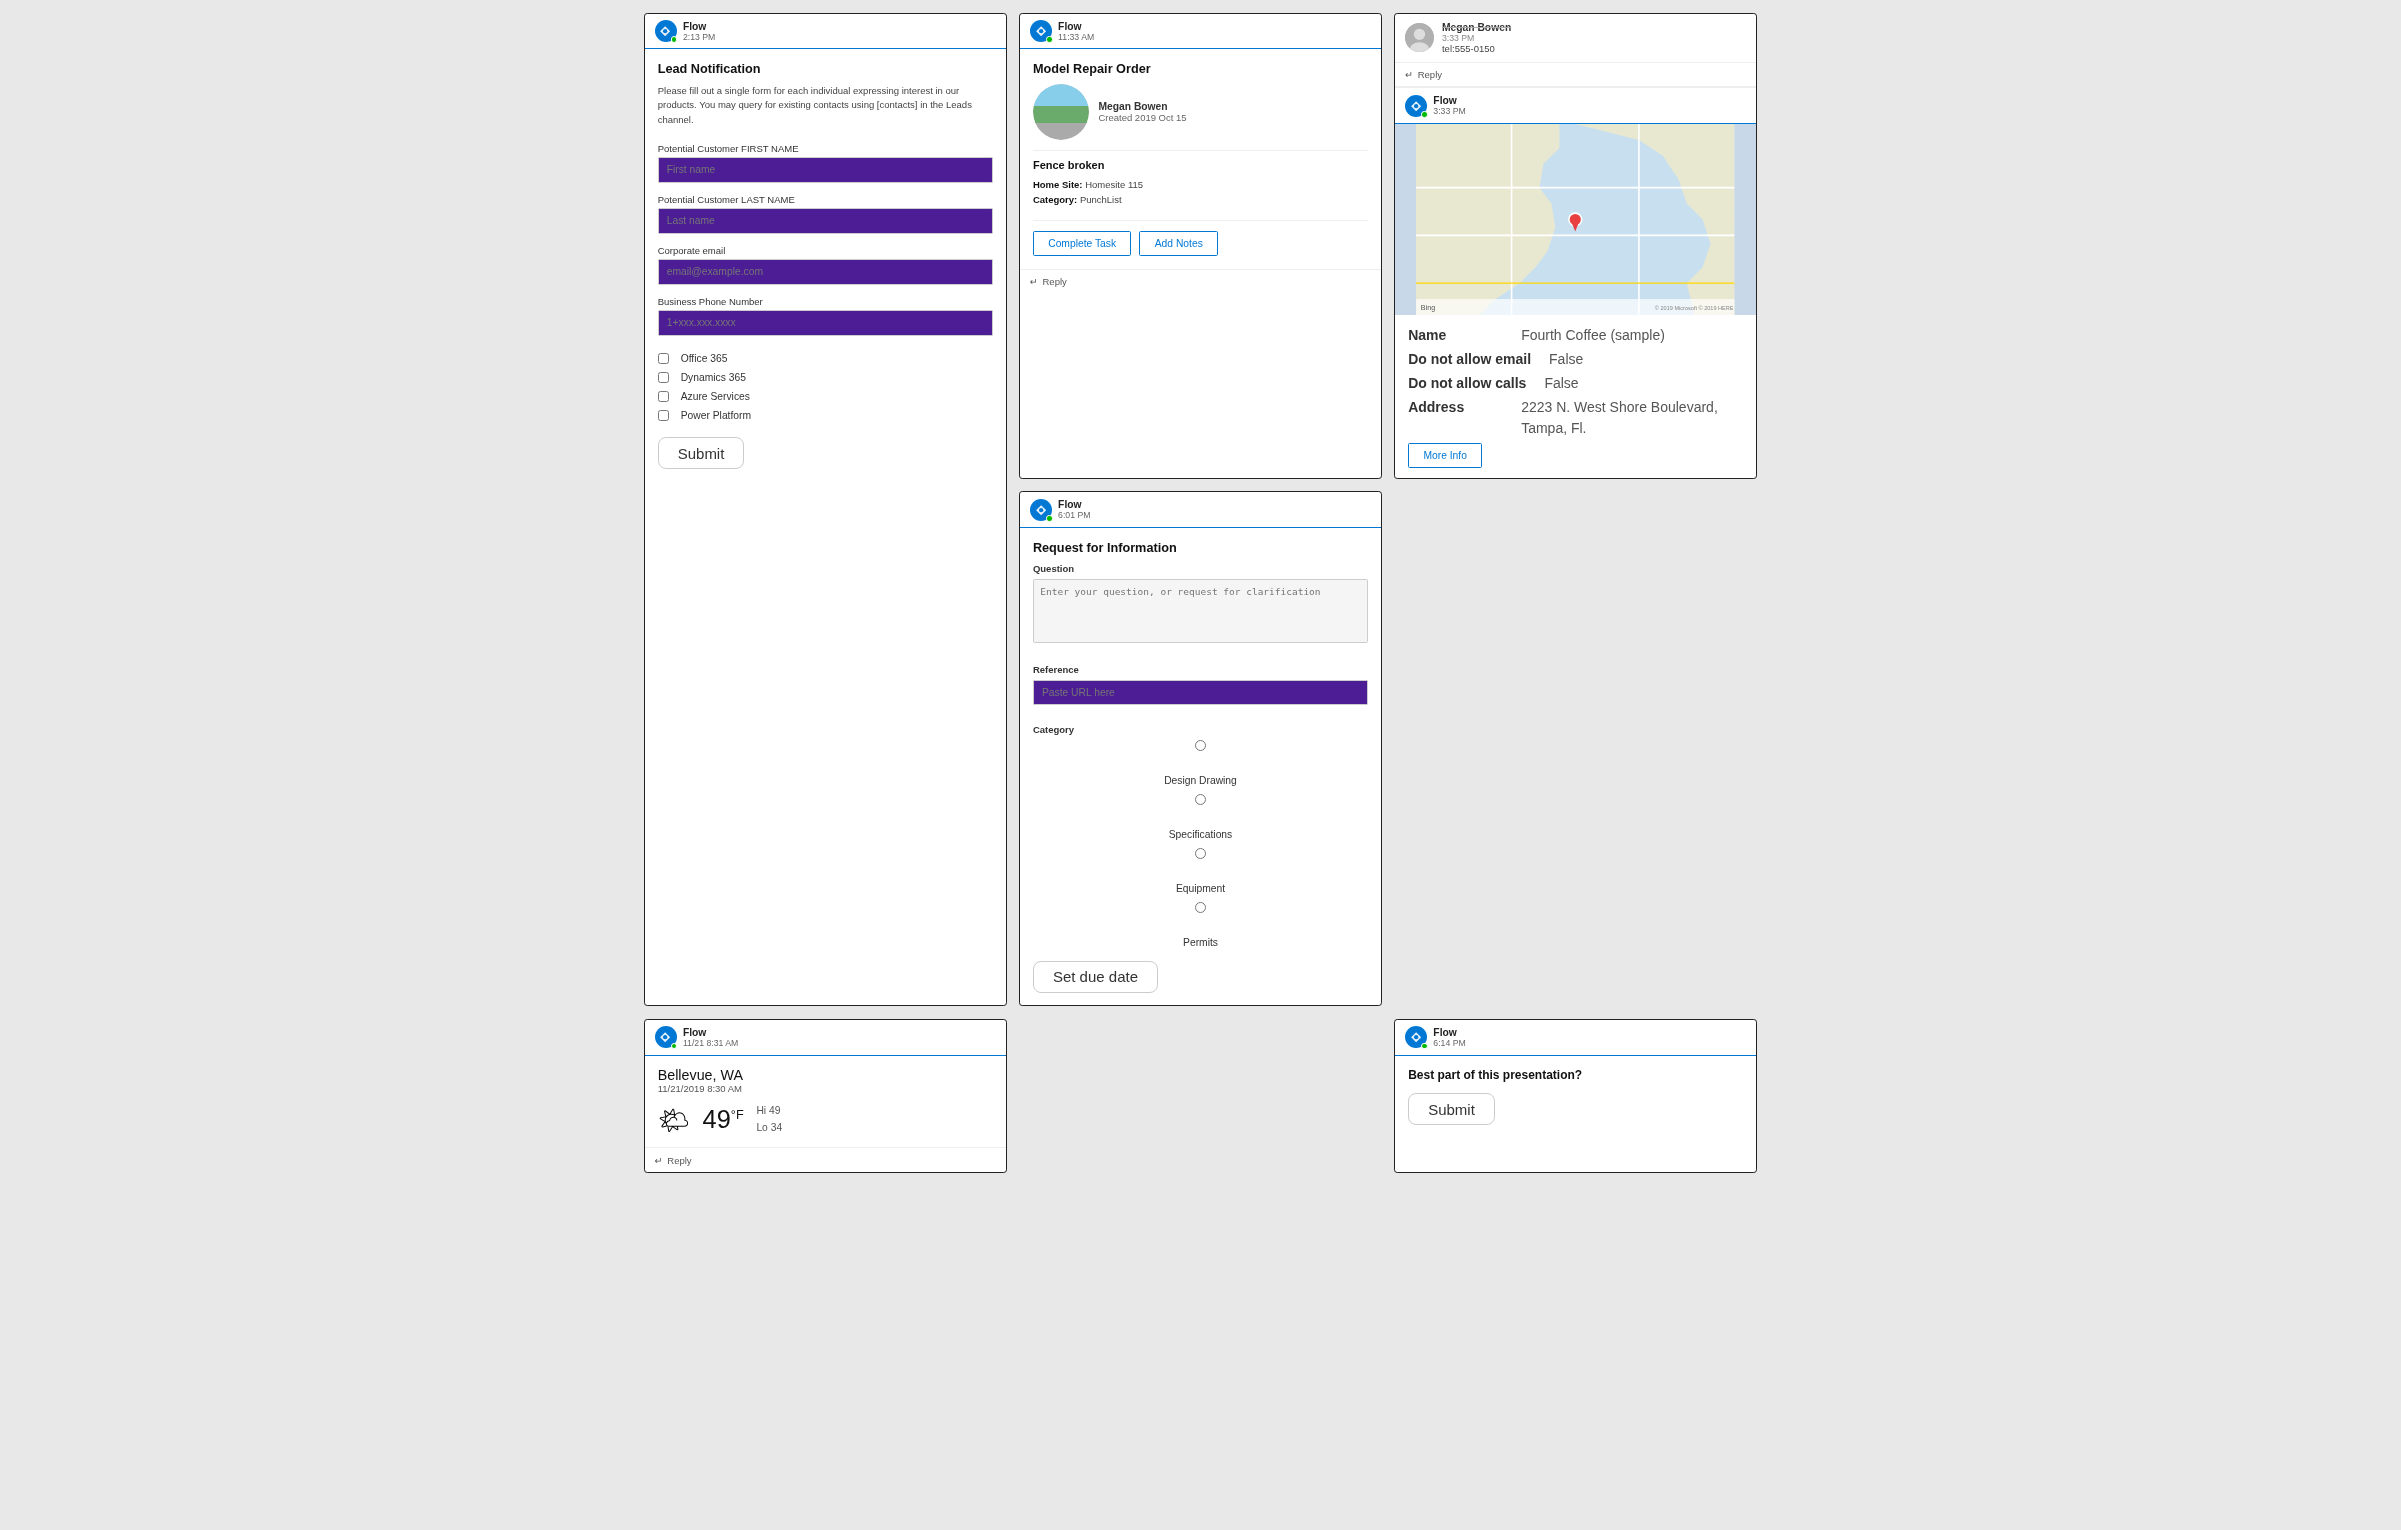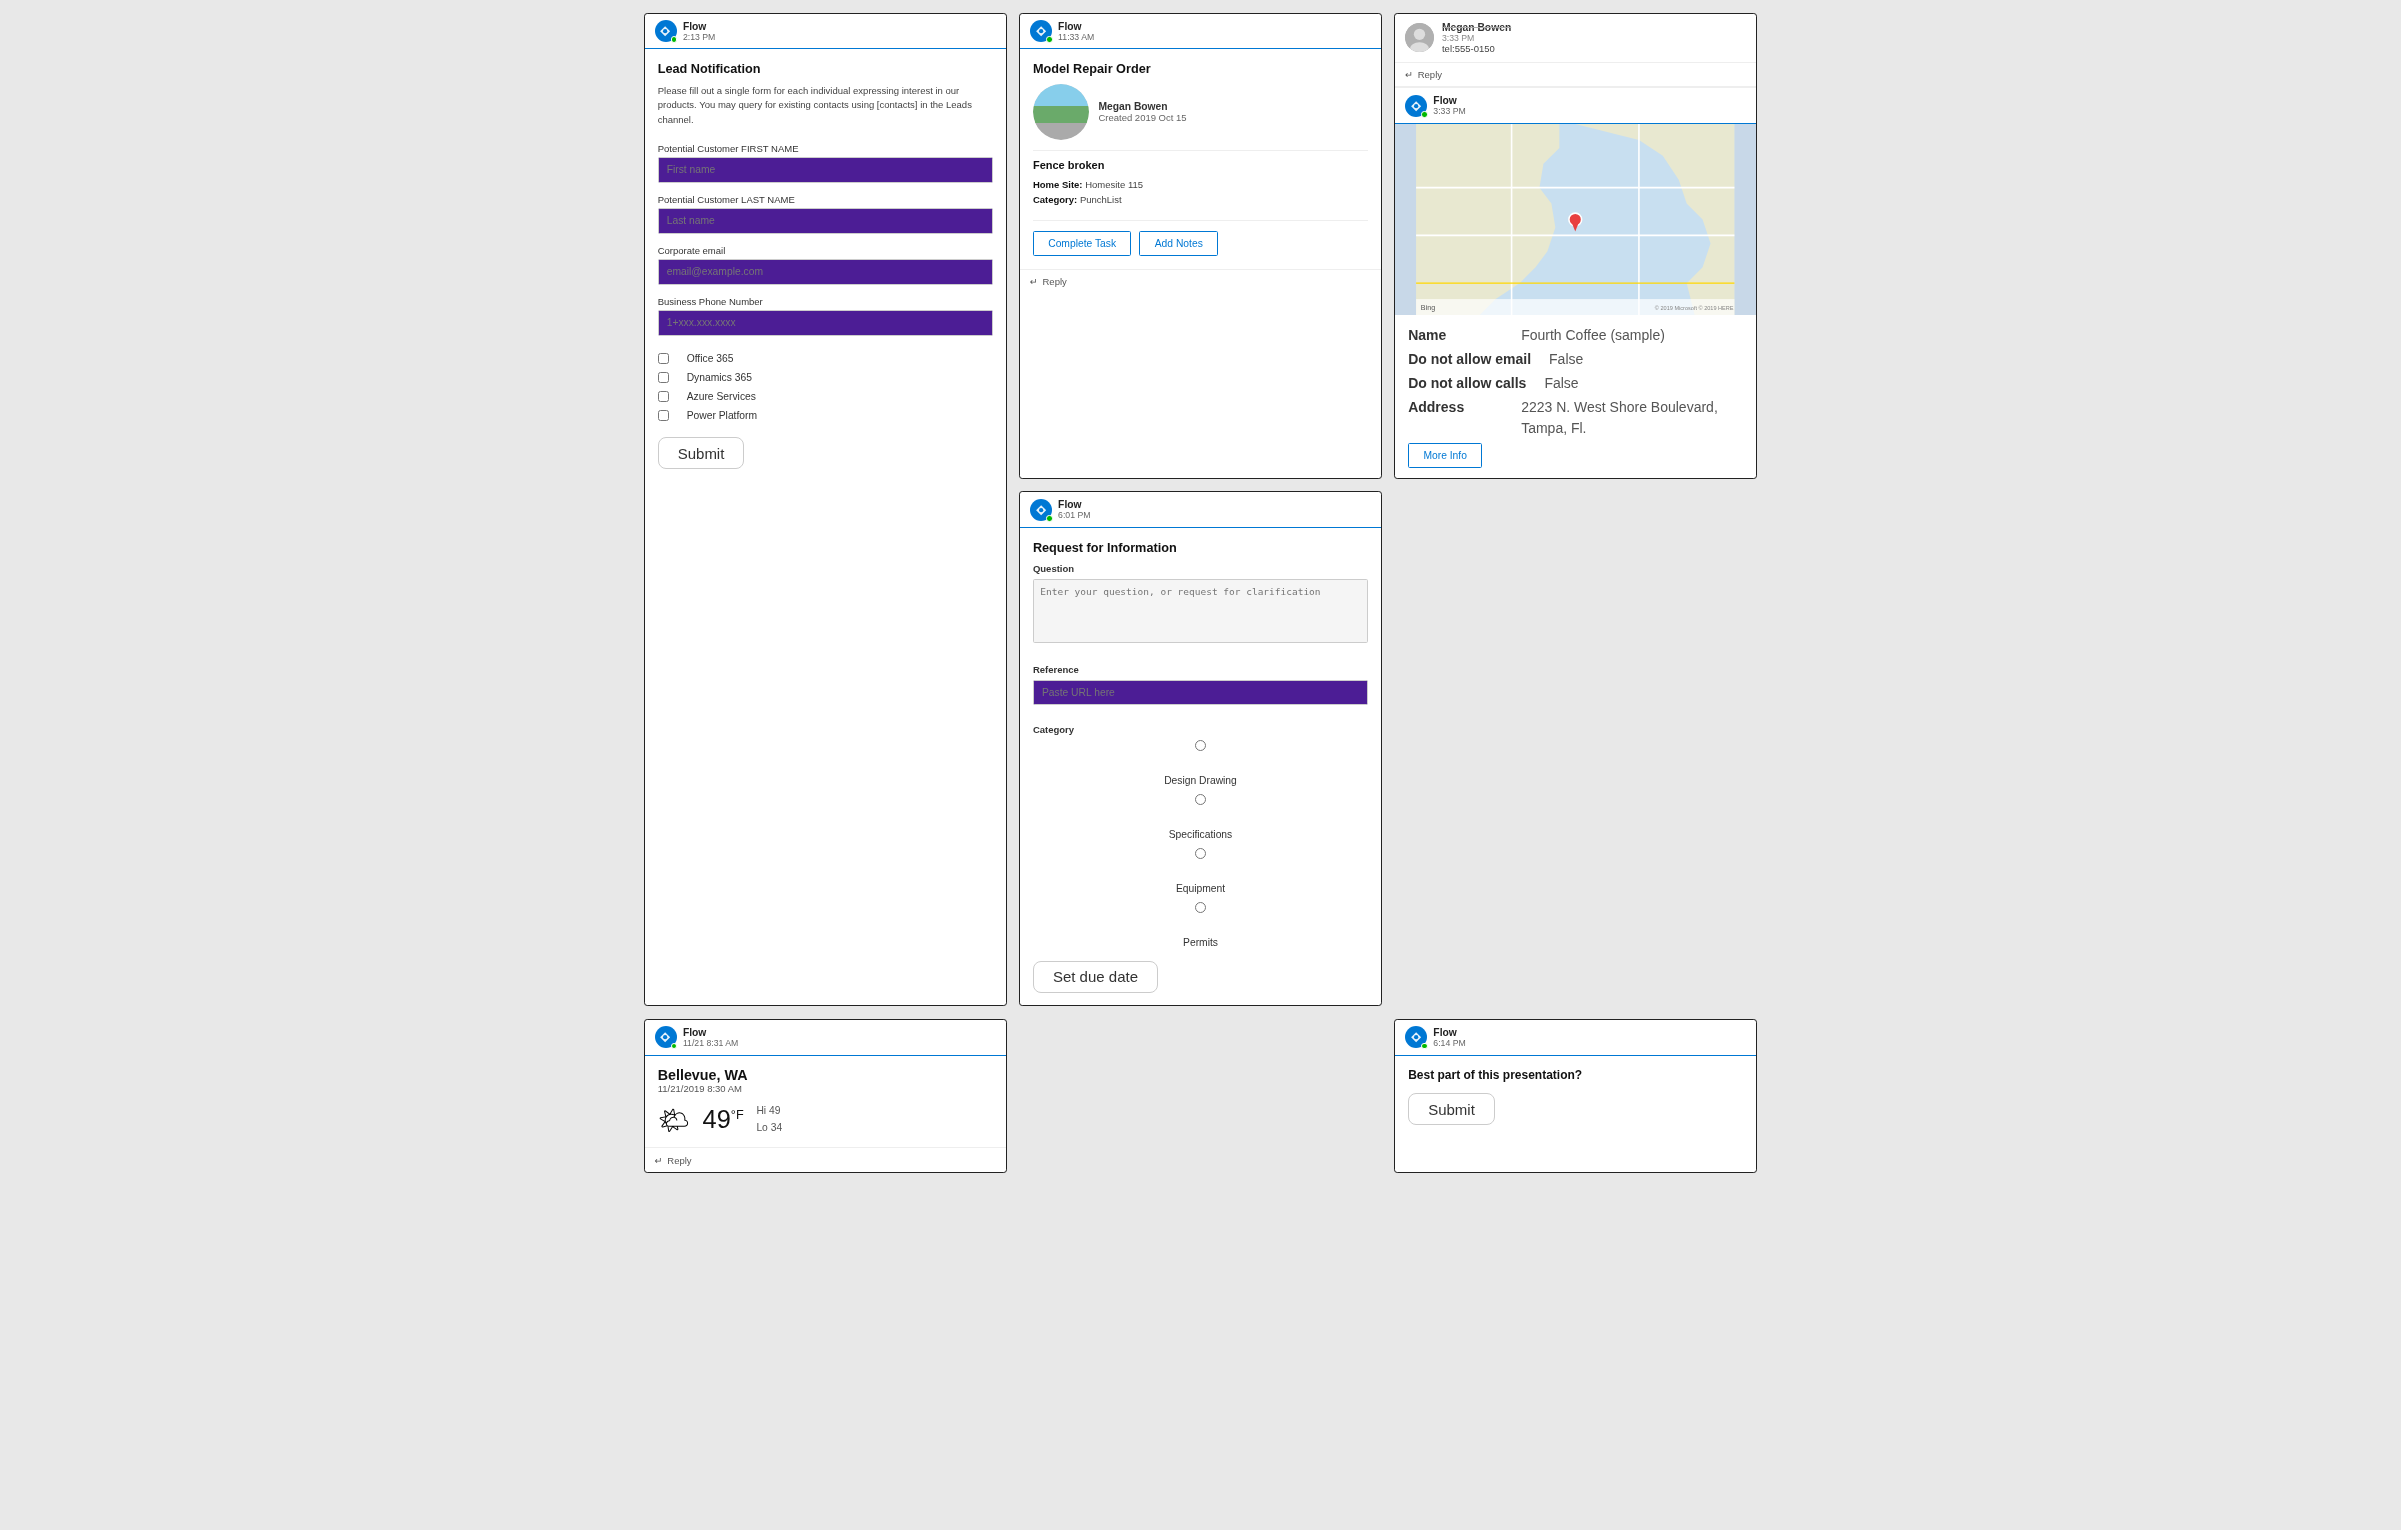--- a/index.html
+++ b/index.html
@@ -89,21 +89,21 @@
       color: #999;
       background: #4c1d95;
       margin-bottom: 11px;
     }
     .checkbox-group {
       margin: 6.4px 0 16px 0;
     }
     .checkbox-item {
       display: flex;
       align-items: center;
-      gap: 18px;
+      gap: 12px;
       margin-bottom: 8px;
       font-size: 10.3px;
       color: #333;
     }
     .checkbox-item input[type="checkbox"] {
       width: 11px;
       height: 11px;
     }
     .btn-submit {
       border: 0.8px solid #ccc;
@@ -287,21 +287,21 @@
     .location-row span {
       color: #555;
     }
 
     
     .weather-body {
       padding: 11px 12.7px;
     }
     .weather-city {
       font-size: 14.3px;
-      font-weight: 700;
+      font-weight: 400;
       color: #111;
     }
     .weather-date {
       font-size: 9.5px;
       color: #555;
       margin-bottom: 9.5px;
     }
     .weather-main {
       display: flex;
       align-items: center;

